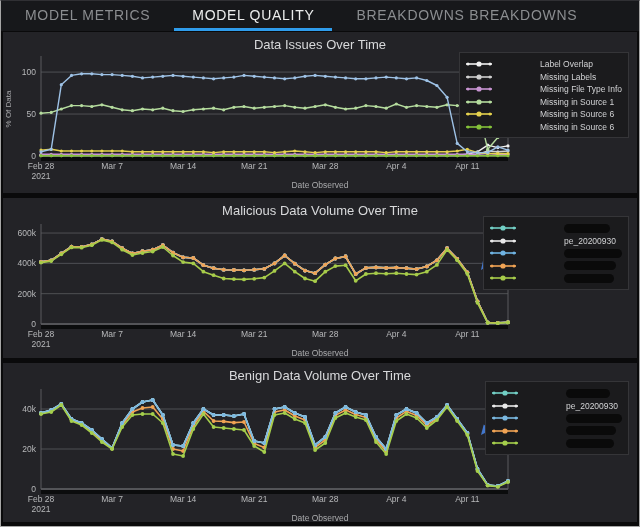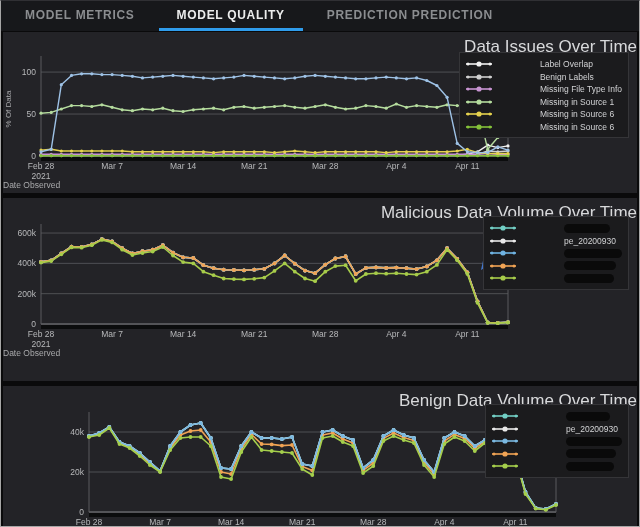--- a/index.html
+++ b/index.html
@@ -7,53 +7,53 @@
     position:relative;width:638px;height:525px;
     background:#0a0a0b;border:1px solid #a6a6a6;border-top-color:#303034;
     font-family:"Liberation Sans","DejaVu Sans",sans-serif;overflow:hidden;
   }
   .tabbar{
     display:flex;align-items:stretch;height:30px;background:#17181b;
     border-bottom:1px solid #0a0a0b;
   }
   .tab{
     display:flex;align-items:center;padding:0 18px;margin-left:6px;
-    font-size:12px;font-weight:700;letter-spacing:.7px;color:#8b8d90;
+    font-size:14px;font-weight:400;letter-spacing:.7px;color:#8b8d90;
     border-bottom:3px solid transparent;cursor:pointer;white-space:nowrap;
   }
   .tab.active{color:#eceded;border-bottom-color:#2f9ceb;}
   .panel{
     position:relative;background:#232327;margin:0 2px 5px 2px;
   }
   .panel:first-of-type{margin-top:0;}
   .chart-title{
-    text-align:right;font-size:17px;color:#d8d9db;padding-top:5px;height:15px;
+    text-align:center;font-size:13px;color:#d8d9db;padding-top:5px;height:15px;
   }
   .xlabel{
-    font-size:8.5px;color:#a9aaac;height:13px;line-height:10px;
+    text-align:center;font-size:8.5px;color:#a9aaac;height:13px;line-height:10px;
   }
   svg.chart{display:block;}
   .legend{
     position:absolute;background:#1b1b1d;border:1px solid #353538;
     padding:5px 6px 4px 6px;
   }
   .legend-row{display:flex;align-items:center;height:12.5px;cursor:pointer;gap:43px;}
   .legend-row .lbl{font-size:8.5px;color:#d2d3d5;margin-left:5px;white-space:nowrap;}
   .legend-row .blob{height:9px;border-radius:5px;background:#0a0a0a;margin-left:5px;}
   .tick-text{font-size:8.5px;fill:#b7b8ba;}
   .ylab{font-size:8px;fill:#a9aaac;}
 </style>
 </head>
 <body>
 
 <div class="app">
   <div class="tabbar" id="tabbar">
       <div class="tab">MODEL METRICS</div>
       <div class="tab active">MODEL QUALITY</div>
-      <div class="tab">PREDICTION PREDICTION</div>
+      <div class="tab">BREAKDOWNS BREAKDOWNS</div>
     </div>
 
   <div class="panel" style="height:161px;">
     <div class="chart-title">Data Issues Over Time</div>
     <svg class="chart" width="512" height="128">
         <line x1="38" y1="104" x2="505" y2="104" stroke="#85868a" stroke-width="1"></line>
         <text x="33" y="107" text-anchor="end" class="tick-text">0</text>
         <line x1="38" y1="62.035714285714285" x2="505" y2="62.035714285714285" stroke="#4f5054" stroke-width="1"></line>
         <text x="33" y="65.03571428571428" text-anchor="end" class="tick-text">50</text>
         <line x1="38" y1="20.07142857142857" x2="505" y2="20.07142857142857" stroke="#4f5054" stroke-width="1"></line>
@@ -418,21 +418,21 @@
           </svg>
           <span class="lbl">Label Overlap</span>
         </div>
         <div class="legend-row">
           <svg width="26" height="10">
             <line x1="0" y1="5" x2="26" y2="5" stroke="#cfcfcf" stroke-width="1.6"></line>
             <circle cx="2" cy="5" r="1.5" fill="#cfcfcf"></circle>
             <circle cx="13" cy="5" r="2.6" fill="#cfcfcf"></circle>
             <circle cx="24" cy="5" r="1.5" fill="#cfcfcf"></circle>
           </svg>
-          <span class="lbl">Benign Labels</span>
+          <span class="lbl">Missing Labels</span>
         </div>
         <div class="legend-row">
           <svg width="26" height="10">
             <line x1="0" y1="5" x2="26" y2="5" stroke="#c894d2" stroke-width="1.6"></line>
             <circle cx="2" cy="5" r="1.5" fill="#c894d2"></circle>
             <circle cx="13" cy="5" r="2.6" fill="#c894d2"></circle>
             <circle cx="24" cy="5" r="1.5" fill="#c894d2"></circle>
           </svg>
           <span class="lbl">Missing File Type Info</span>
         </div>
@@ -459,21 +459,21 @@
             <line x1="0" y1="5" x2="26" y2="5" stroke="#84c13a" stroke-width="1.6"></line>
             <circle cx="2" cy="5" r="1.5" fill="#84c13a"></circle>
             <circle cx="13" cy="5" r="2.6" fill="#84c13a"></circle>
             <circle cx="24" cy="5" r="1.5" fill="#84c13a"></circle>
           </svg>
           <span class="lbl">Missing in Source 6</span>
         </div>
       </div>
   </div>
 
-  <div class="panel" style="height:183px;">
+  <div class="panel" style="height:160px;">
     <div class="chart-title">Malicious Data Volume Over Time</div>
     <svg class="chart" width="512" height="130">
         <line x1="38" y1="106" x2="505" y2="106" stroke="#85868a" stroke-width="1"></line>
         <text x="33" y="109" text-anchor="end" class="tick-text">0</text>
         <line x1="38" y1="75.67741935483872" x2="505" y2="75.67741935483872" stroke="#4f5054" stroke-width="1"></line>
         <text x="33" y="78.67741935483872" text-anchor="end" class="tick-text">200k</text>
         <line x1="38" y1="45.35483870967742" x2="505" y2="45.35483870967742" stroke="#4f5054" stroke-width="1"></line>
         <text x="33" y="48.35483870967742" text-anchor="end" class="tick-text">400k</text>
         <line x1="38" y1="15.032258064516128" x2="505" y2="15.032258064516128" stroke="#4f5054" stroke-width="1"></line>
         <text x="33" y="18.032258064516128" text-anchor="end" class="tick-text">600k</text>
@@ -776,21 +776,21 @@
             <line x1="0" y1="5" x2="26" y2="5" stroke="#a7cc4a" stroke-width="1.6"></line>
             <circle cx="2" cy="5" r="1.5" fill="#a7cc4a"></circle>
             <circle cx="13" cy="5" r="2.6" fill="#a7cc4a"></circle>
             <circle cx="24" cy="5" r="1.5" fill="#a7cc4a"></circle>
           </svg>
           <div class="blob" style="width: 50px;"></div>
         </div>
       </div>
   </div>
 
-  <div class="panel" style="height:159px;padding-left:48px;">
+  <div class="panel" style="height:159px;">
     <div class="chart-title">Benign Data Volume Over Time</div>
     <svg class="chart" width="512" height="130">
         <line x1="38" y1="106" x2="505" y2="106" stroke="#85868a" stroke-width="1"></line>
         <text x="33" y="109" text-anchor="end" class="tick-text">0</text>
         <line x1="38" y1="66" x2="505" y2="66" stroke="#4f5054" stroke-width="1"></line>
         <text x="33" y="69" text-anchor="end" class="tick-text">20k</text>
         <line x1="38" y1="26" x2="505" y2="26" stroke="#4f5054" stroke-width="1"></line>
         <text x="33" y="29" text-anchor="end" class="tick-text">40k</text>
         <rect x="38" y="107" width="467" height="4" fill="#0b0c0d"></rect>
         <line x1="38" y1="6" x2="38" y2="106" stroke="#5a5b5e" stroke-width="1"></line>

